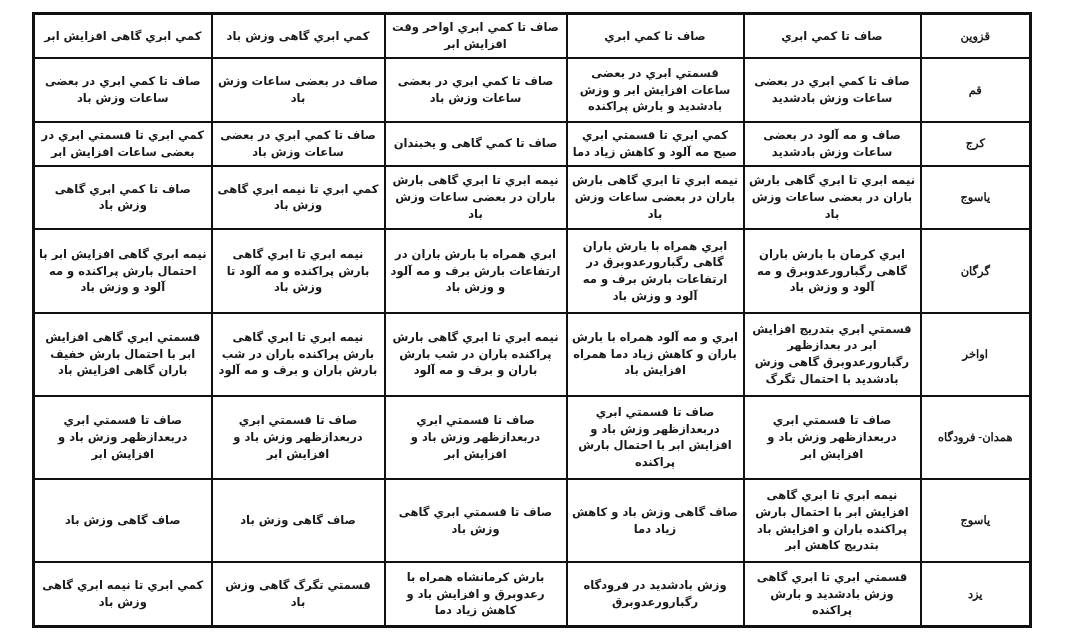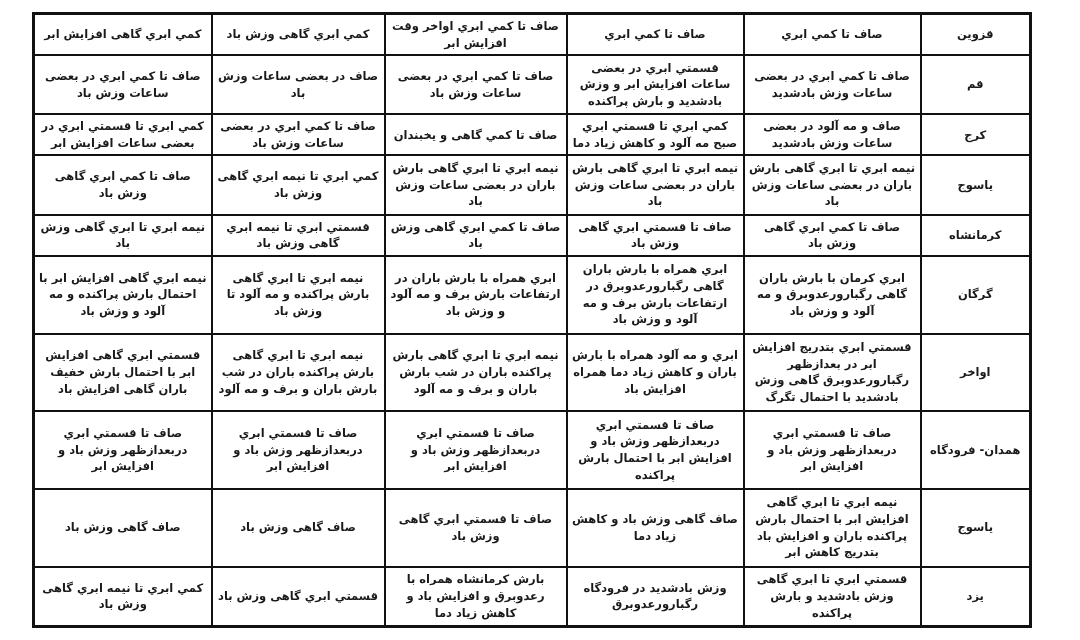--- a/index.html
+++ b/index.html
@@ -34,20 +34,21 @@
     text-align: center;
     vertical-align: middle;
     font-size: 11.5px;
     font-weight: bold;
     line-height: 1.45;
     padding: 1px 4px;
     overflow: hidden;
   }
   td.city {
     font-size: 12px;
+    font-family: Liberation Serif, serif;
   }
   col.c-city { width: 110px; }
   col.c-d1 { width: 177px; }
   col.c-d2 { width: 177px; }
   col.c-d3 { width: 182px; }
   col.c-d4 { width: 173px; }
   col.c-d5 { width: 178px; }
 </style>
 </head>
 <body>
@@ -89,28 +90,20 @@
       </tr>
       <tr>
         <td class="city">ياسوج</td>
         <td>نيمه ابري تا ابري گاهی بارش باران در بعضی ساعات وزش باد</td>
         <td>نيمه ابري تا ابري گاهی بارش باران در بعضی ساعات وزش باد</td>
         <td>نيمه ابري تا ابري گاهی بارش باران در بعضی ساعات وزش باد</td>
         <td>کمي ابري تا نيمه ابري گاهی وزش باد</td>
         <td>صاف تا کمي ابري گاهی وزش باد</td>
       </tr>
       <tr>
-        <td class="city">کرمانشاه</td>
-        <td>صاف تا کمي ابري گاهی وزش باد</td>
-        <td>صاف تا قسمتي ابري گاهی وزش باد</td>
-        <td>صاف تا کمي ابري گاهی وزش باد</td>
-        <td>قسمتي ابري تا نيمه ابري گاهی وزش باد</td>
-        <td>نيمه ابري تا ابري گاهی وزش باد</td>
-      </tr>
-      <tr>
         <td class="city">گرگان</td>
         <td>ابري کرمان با بارش باران گاهی رگبارورعدوبرق و مه آلود و وزش باد</td>
         <td>ابري همراه با بارش باران گاهی رگبارورعدوبرق در ارتفاعات بارش برف و مه آلود و وزش باد</td>
         <td>ابري همراه با بارش باران در ارتفاعات بارش برف و مه آلود و وزش باد</td>
         <td>نيمه ابري تا ابري گاهی بارش پراکنده و مه آلود تا وزش باد</td>
         <td>نيمه ابري گاهی افزايش ابر با احتمال بارش پراکنده و مه آلود و وزش باد</td>
       </tr>
       <tr>
         <td class="city">اواخر</td>
         <td>قسمتي ابري بتدريج افزايش ابر در بعدازظهر رگبارورعدوبرق گاهی وزش بادشديد با احتمال تگرگ</td>
@@ -133,18 +126,18 @@
         <td>صاف گاهی وزش باد و کاهش زياد دما</td>
         <td>صاف تا قسمتي ابري گاهی وزش باد</td>
         <td>صاف گاهی وزش باد</td>
         <td>صاف گاهی وزش باد</td>
       </tr>
       <tr>
         <td class="city">يزد</td>
         <td>قسمتي ابري تا ابري گاهی وزش بادشديد و بارش پراکنده</td>
         <td>وزش بادشديد در فرودگاه رگبارورعدوبرق</td>
         <td>بارش کرمانشاه همراه با رعدوبرق و افزايش باد و کاهش زياد دما</td>
-        <td>قسمتي ابري گاهی وزش باد</td>
+        <td>قسمتي تگرگ گاهی وزش باد</td>
         <td>کمي ابري تا نيمه ابري گاهی وزش باد</td>
       </tr>
     </tbody>
   </table>
 </div>
 
 </body></html>

